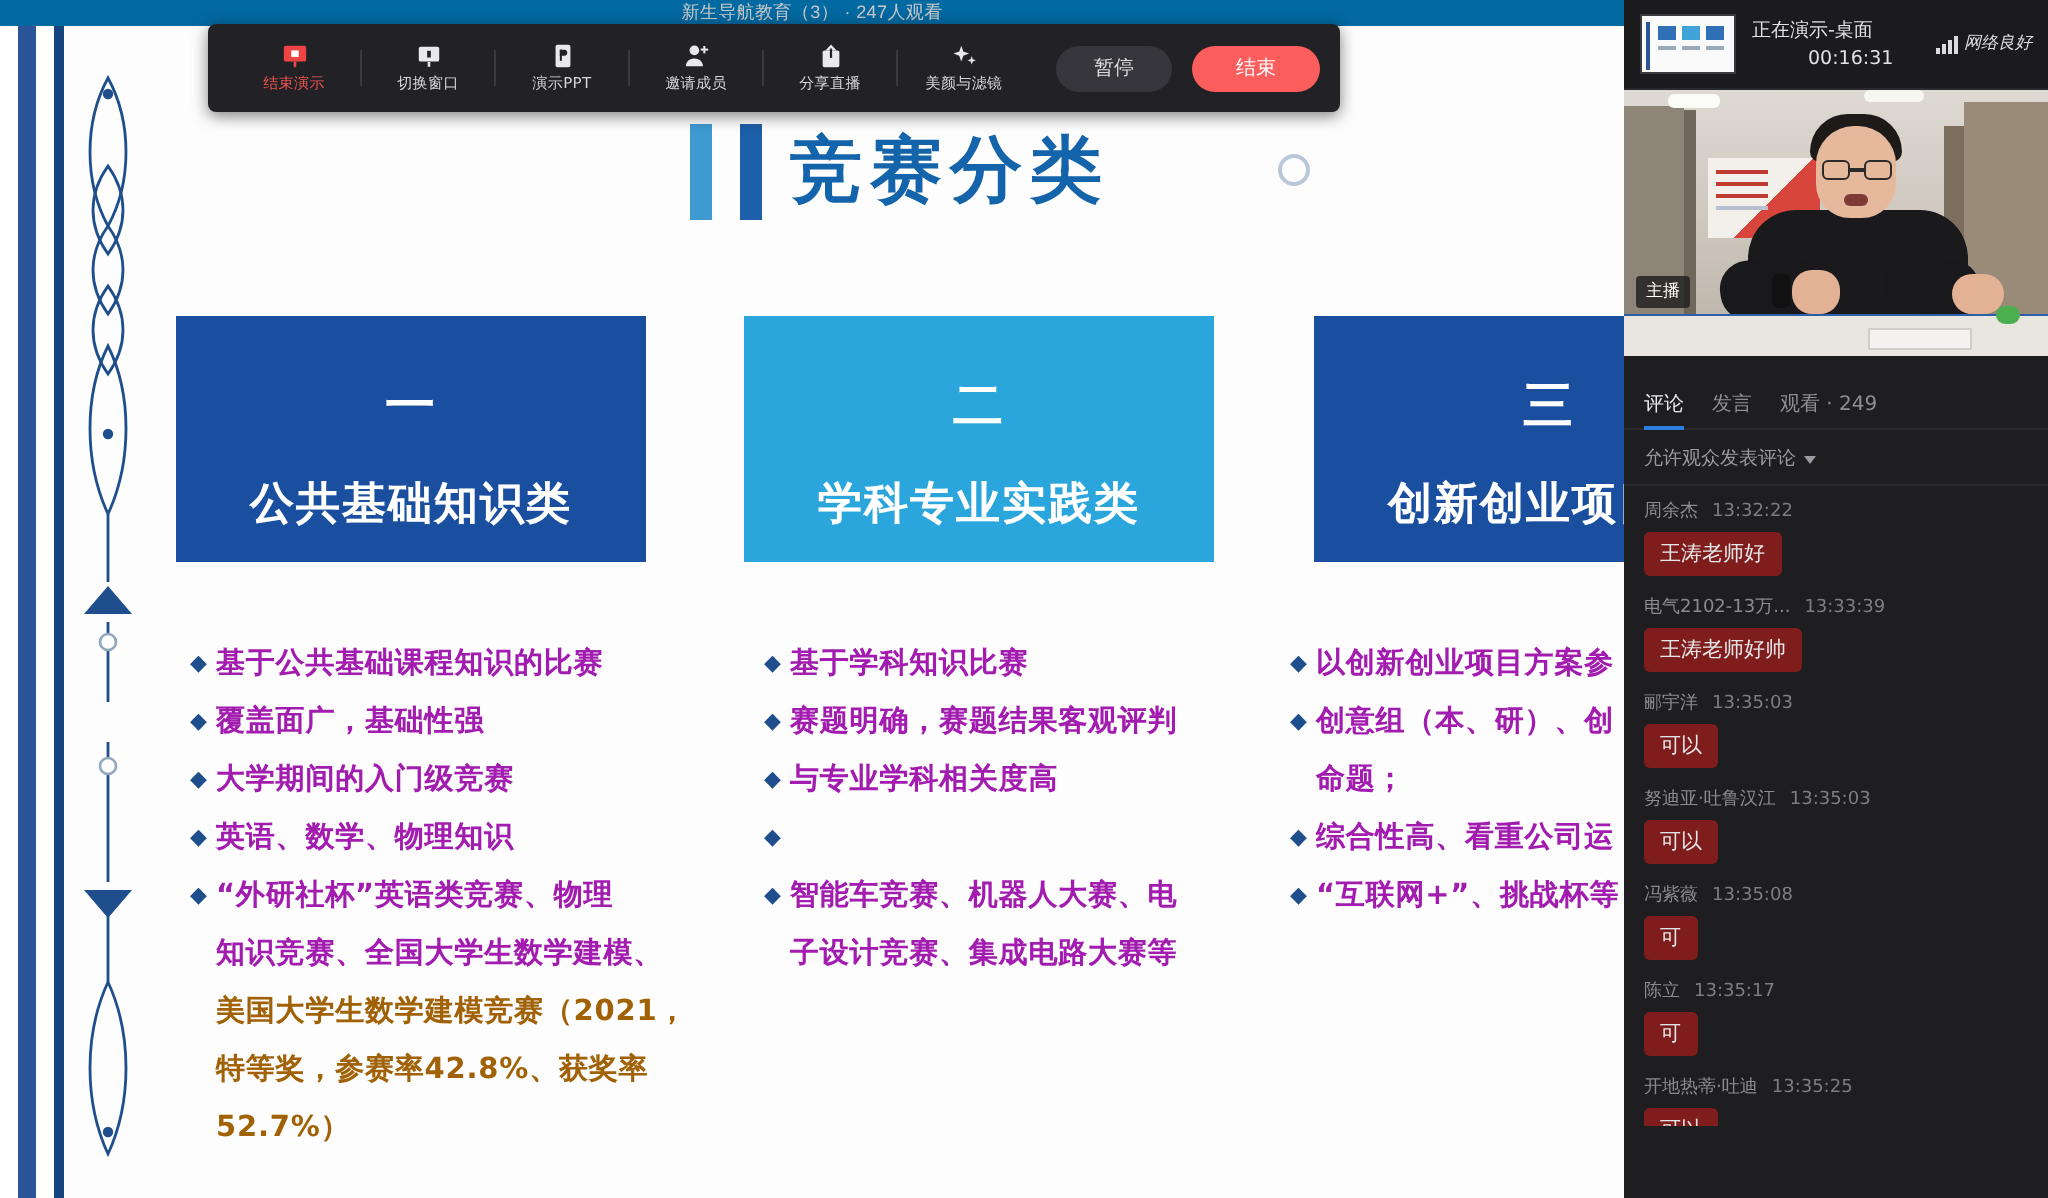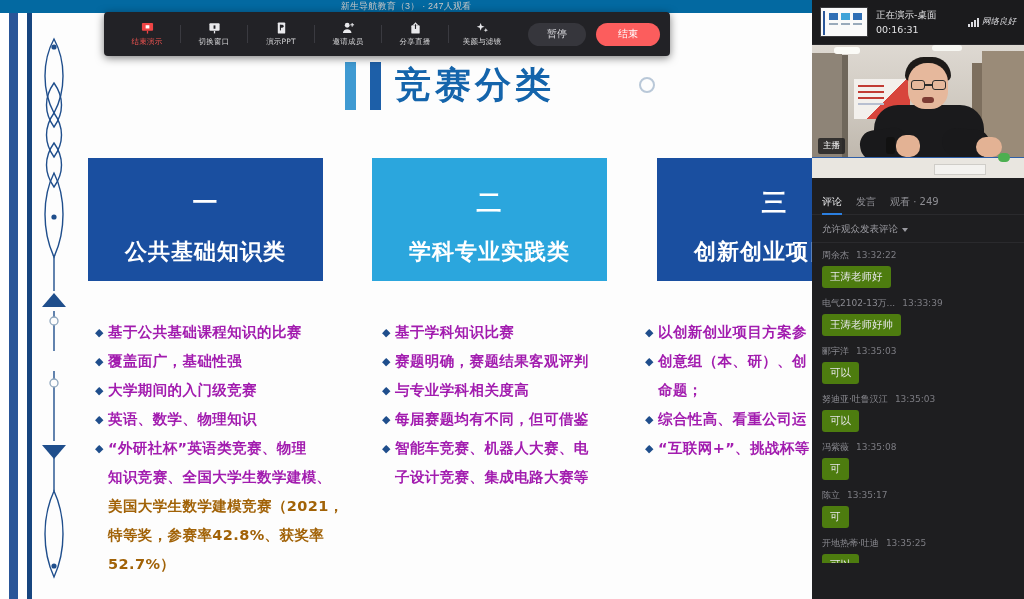--- a/index.html
+++ b/index.html
@@ -97,21 +97,21 @@
              border:1px solid #3a3a3d; }
   .rp-thumb .tb-l{ position:absolute; left:2px; top:3px; width:2px; height:24px; background:#2a5699; }
   .rp-thumb .tb-c1{ position:absolute; left:8px; top:5px; width:9px; height:7px; background:#2f6fb5; }
   .rp-thumb .tb-c2{ position:absolute; left:20px; top:5px; width:9px; height:7px; background:#3fa3d8; }
   .rp-thumb .tb-c3{ position:absolute; left:32px; top:5px; width:9px; height:7px; background:#2f6fb5; }
   .rp-thumb .tb-r1{ position:absolute; left:8px; top:15px; width:9px; height:2px; background:#9ab; }
   .rp-thumb .tb-r2{ position:absolute; left:20px; top:15px; width:9px; height:2px; background:#9ab; }
   .rp-thumb .tb-r3{ position:absolute; left:32px; top:15px; width:9px; height:2px; background:#9ab; }
   .rp-info{ flex:1; display:flex; flex-direction:column; gap:2px; }
   .rp-title{ font-size:9.5px; color:#e2e2e4; font-family:"DejaVu Sans","Liberation Sans",sans-serif;}
-  .rp-time{ font-size:9.5px; color:#e2e2e4; font-family:"DejaVu Sans","Liberation Sans",sans-serif;}
+  .rp-time{ font-size:9.5px; color:#e2e2e4; font-family:"DejaVu Sans","Liberation Sans",sans-serif;margin-left:28px;}
   .rp-net{ display:flex; align-items:center; gap:3px;font-style:italic; }
   .rp-net .sig{ display:flex; align-items:flex-end; gap:1px; height:9px; }
   .rp-net .sig i{ width:2px; background:#dcdce0; display:block; }
   .rp-net .nlabel{ font-size:8.5px; color:#dcdce0; white-space:nowrap;
                    font-family:"DejaVu Sans","Liberation Sans",sans-serif;}
 
   
   .video{ position:relative; width:212px; height:133px; overflow:hidden; background:#6b6257; }
   .v-wall{ position:absolute; inset:0;
     background:linear-gradient(180deg,#ded9d2 0%,#cfc9c0 46%,#b9b1a6 100%); }
@@ -157,21 +157,21 @@
   .caret{ width:0; height:0; border-left:3px solid transparent; border-right:3px solid transparent;
           border-top:4px solid #9a9aa0; }
   .rp-divider2{ height:1px; background:#2a2a2d; }
 
   .chat{ padding:6px 10px 0 10px; overflow:hidden; height:320px; }
   .msg{ margin-bottom:9px; }
   .msg-meta{ font-size:9px; color:#8a8a90; margin-bottom:4px; display:flex; gap:7px; align-items:baseline;
              font-family:"DejaVu Sans","Liberation Sans",sans-serif;}
   .msg-user{ color:#8a8a90; max-width:108px; overflow:hidden; text-overflow:ellipsis; white-space:nowrap; }
   .msg-time{ color:#7c7c82; }
-  .msg-bubble{ display:inline-block; background:#4d7c0f; color:#e6e6e8; font-size:10.5px;
+  .msg-bubble{ display:inline-block; background:#7f1d1d; color:#e6e6e8; font-size:10.5px;
                padding:4px 8px; border-radius:3px; font-family:"DejaVu Sans","Liberation Sans",sans-serif;}
   .chat-fade{ position:absolute; left:812px; bottom:0; width:212px; height:10px; background:#1e1e20; }
 </style>
 </head>
 <body>
 
 <div id="app">
 
   <div class="titlebar">
     <span>新生导航教育（3） · 247人观看</span>
@@ -274,21 +274,20 @@
         <div class="bullet-row">
           <span class="bullet-dot">◆</span>
           <span class="bullet-text">赛题明确，赛题结果客观评判</span>
         </div>
         <div class="bullet-row">
           <span class="bullet-dot">◆</span>
           <span class="bullet-text">与专业学科相关度高</span>
         </div>
         <div class="bullet-row">
           <span class="bullet-dot">◆</span>
-          <span class="bullet-text">每届赛题均有不同，但可借鉴</span>
         </div>
         <div class="bullet-row">
           <span class="bullet-dot">◆</span>
           <span class="bullet-text">智能车竞赛、机器人大赛、电</span>
         </div>
         <div class="bullet-row cont">
           <span class="bullet-dot">◆</span>
           <span class="bullet-text">子设计竞赛、集成电路大赛等</span>
         </div>
       </div>

